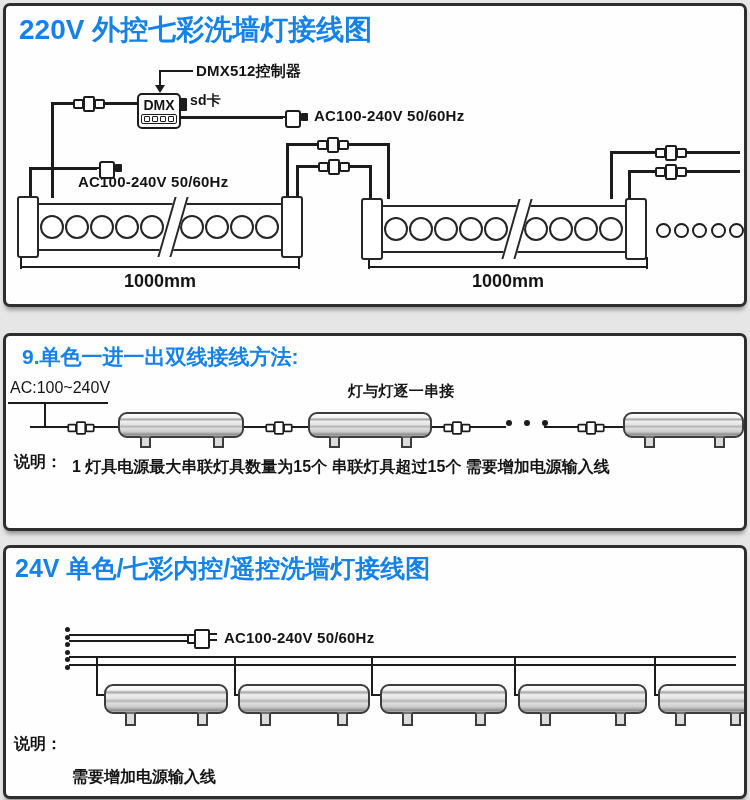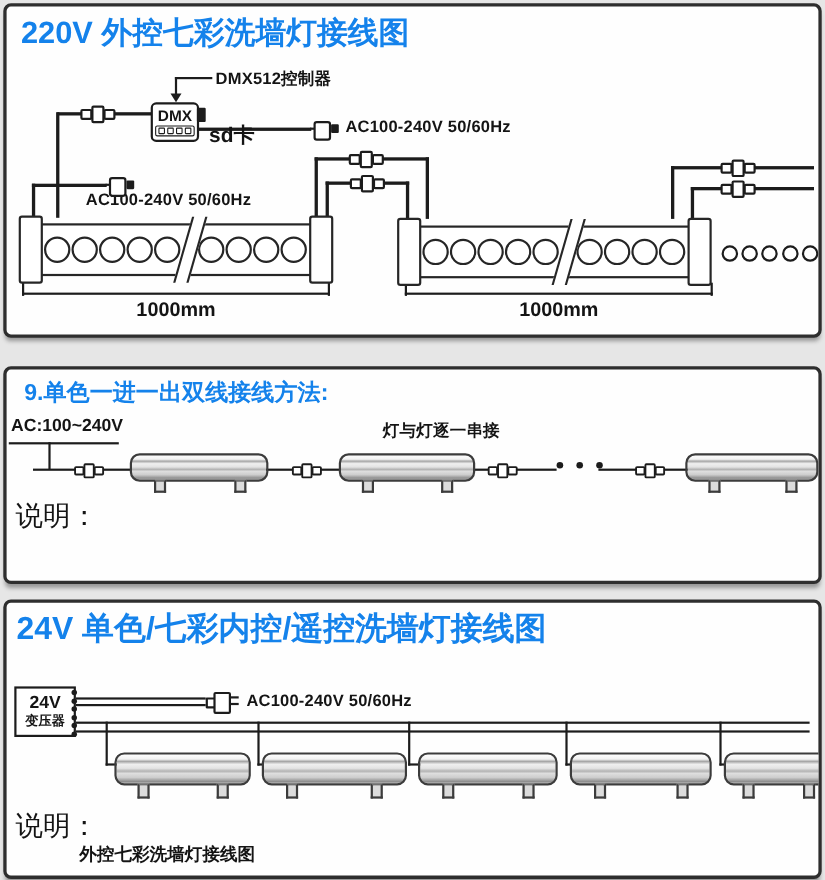--- a/index.html
+++ b/index.html
@@ -12,24 +12,24 @@
          box-shadow:0 5px 4px -2px rgba(0,0,0,.35);overflow:hidden}
   #panel1{top:3px;height:298px}
   #panel2{top:333px;height:192px}
   #panel3{top:545px;height:248px}
   .abs{position:absolute}
   .wire{position:absolute;background:#1c1c1c}
   .blue{color:#1482eb}
   .b{font-weight:bold}
   .title1{font-size:28px;letter-spacing:0}
   .title2{font-size:21px}
-  .title3{font-size:29px}
+  .title3{font-size:25px}
   .lbl{font-size:15px;font-weight:bold;letter-spacing:.2px;white-space:nowrap}
-  .lbl16{font-size:16px;font-weight:bold;white-space:nowrap}
-  .note-head{font-size:25px;font-weight:normal;white-space:nowrap}
+  .lbl16{font-size:16px;font-weight:normal;white-space:nowrap}
+  .note-head{font-size:16px;font-weight:bold;white-space:nowrap}
   .note-txt{font-size:16px;font-weight:bold;white-space:nowrap}
 
   
   .barrel{position:absolute;width:34px;height:16px;z-index:5}
   .barrel i{position:absolute;background:#fff;border:2px solid #1c1c1c;border-radius:2px}
   .barrel .bm{left:11px;top:0;width:8px;height:12px}
   .barrel .bl{left:1px;top:3px;width:7px;height:6px}
   .barrel .br{right:1px;top:3px;width:7px;height:6px}
   .barrel.sm{transform:scale(.85)}
 
@@ -138,21 +138,21 @@
     <div class="dmxbox" style="left:131px;top:87px">
       <span class="dmxtxt">DMX</span>
       <span class="dmx-strip">
           <span></span>
           <span></span>
           <span></span>
           <span></span>
         </span>
     </div>
     <div class="sdtab" style="left:173px;top:92px"></div>
-    <div class="abs lbl" style="left:184px;top:104px;font-size:19px">sd卡</div>
+    <div class="abs lbl" style="left:184px;top:86px;font-size:14px">sd卡</div>
 
     <div class="wire" style="left:23px;top:161px;width:68px;height:3px"></div>
     <div class="wire" style="left:23px;top:161px;width:3px;height:31px"></div>
     <div class="plugA" style="left:90px;top:155px">
         <i class="pw"></i>
         <i class="pb"></i>
         <i class="pt"></i>
       </div>
     <div class="abs lbl" style="left:72px;top:167px">AC100-240V 50/60Hz</div>
 
@@ -288,29 +288,26 @@
     <div class="sbar" style="left:302px;top:76px;width:120px"></div>
     <div class="sbar" style="left:617px;top:76px;width:117px"></div>
 
     <div class="sdots" style="left:500px;top:84px">
         <span class="sd"></span>
         <span class="sd"></span>
         <span class="sd"></span>
       </div>
 
     <div class="abs note-head" style="left:8px;top:116px">说明：</div>
+    <div class="abs note-txt" style="left:66px;top:121px">1 灯具电源最大串联灯具数量为15个 串联灯具超过15个 需要增加电源输入线</div>
   </div>
 
   <div class="panel" id="panel3">
     <div class="abs b blue title3" style="left:9px;top:4px">24V 单色/七彩内控/遥控洗墙灯接线图</div>
 
-    <div class="tbox" style="left:7px;top:76px">
-      <span class="tb1">24V</span>
-      <span class="tb2">变压器</span>
-    </div>
     <div class="terminals" style="left:59px;top:79px">
         <span class="tm"></span>
         <span class="tm"></span>
         <span class="tm"></span>
         <span class="tm"></span>
         <span class="tm"></span>
         <span class="tm"></span>
       </div>
 
     <div class="wire" style="left:63px;top:86px;width:118px;height:2px"></div>
@@ -337,16 +334,16 @@
     <div class="wire" style="left:648px;top:108px;width:2px;height:40px"></div>
     <div class="wire" style="left:648px;top:146px;width:12px;height:2px"></div>
 
     <div class="sbar lg" style="left:98px;top:136px;width:120px"></div>
     <div class="sbar lg" style="left:232px;top:136px;width:128px"></div>
     <div class="sbar lg" style="left:374px;top:136px;width:123px"></div>
     <div class="sbar lg" style="left:512px;top:136px;width:125px"></div>
     <div class="sbar lg" style="left:652px;top:136px;width:92px"></div>
 
     <div class="abs note-head" style="left:8px;top:186px">说明：</div>
-    <div class="abs note-txt" style="left:66px;top:219px">外控七彩洗墙灯接线图</div>
+    <div class="abs note-txt" style="left:66px;top:219px">需要增加电源输入线</div>
   </div>
 
 </div>
 
 </body></html>

